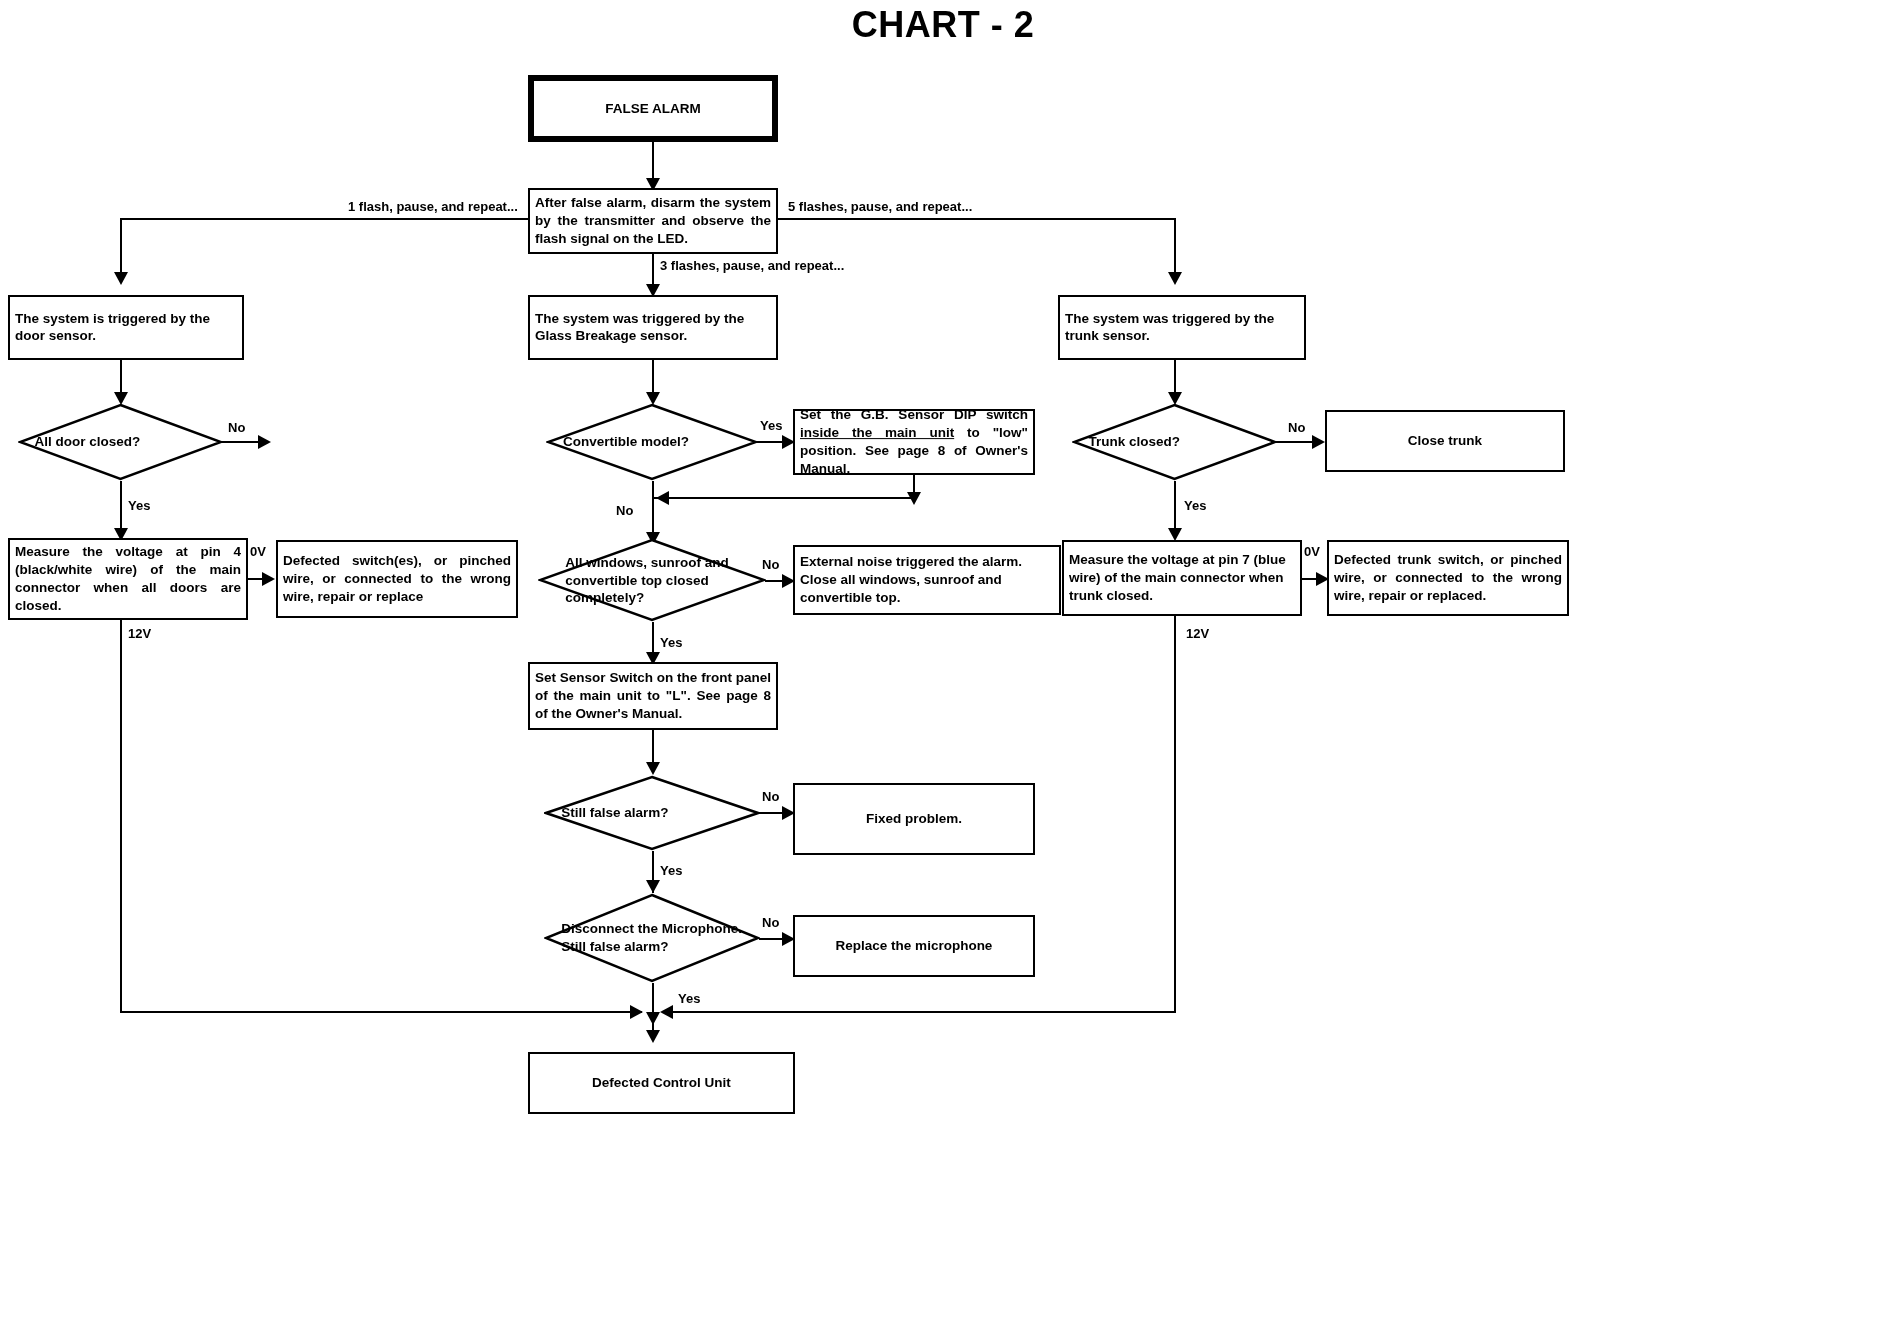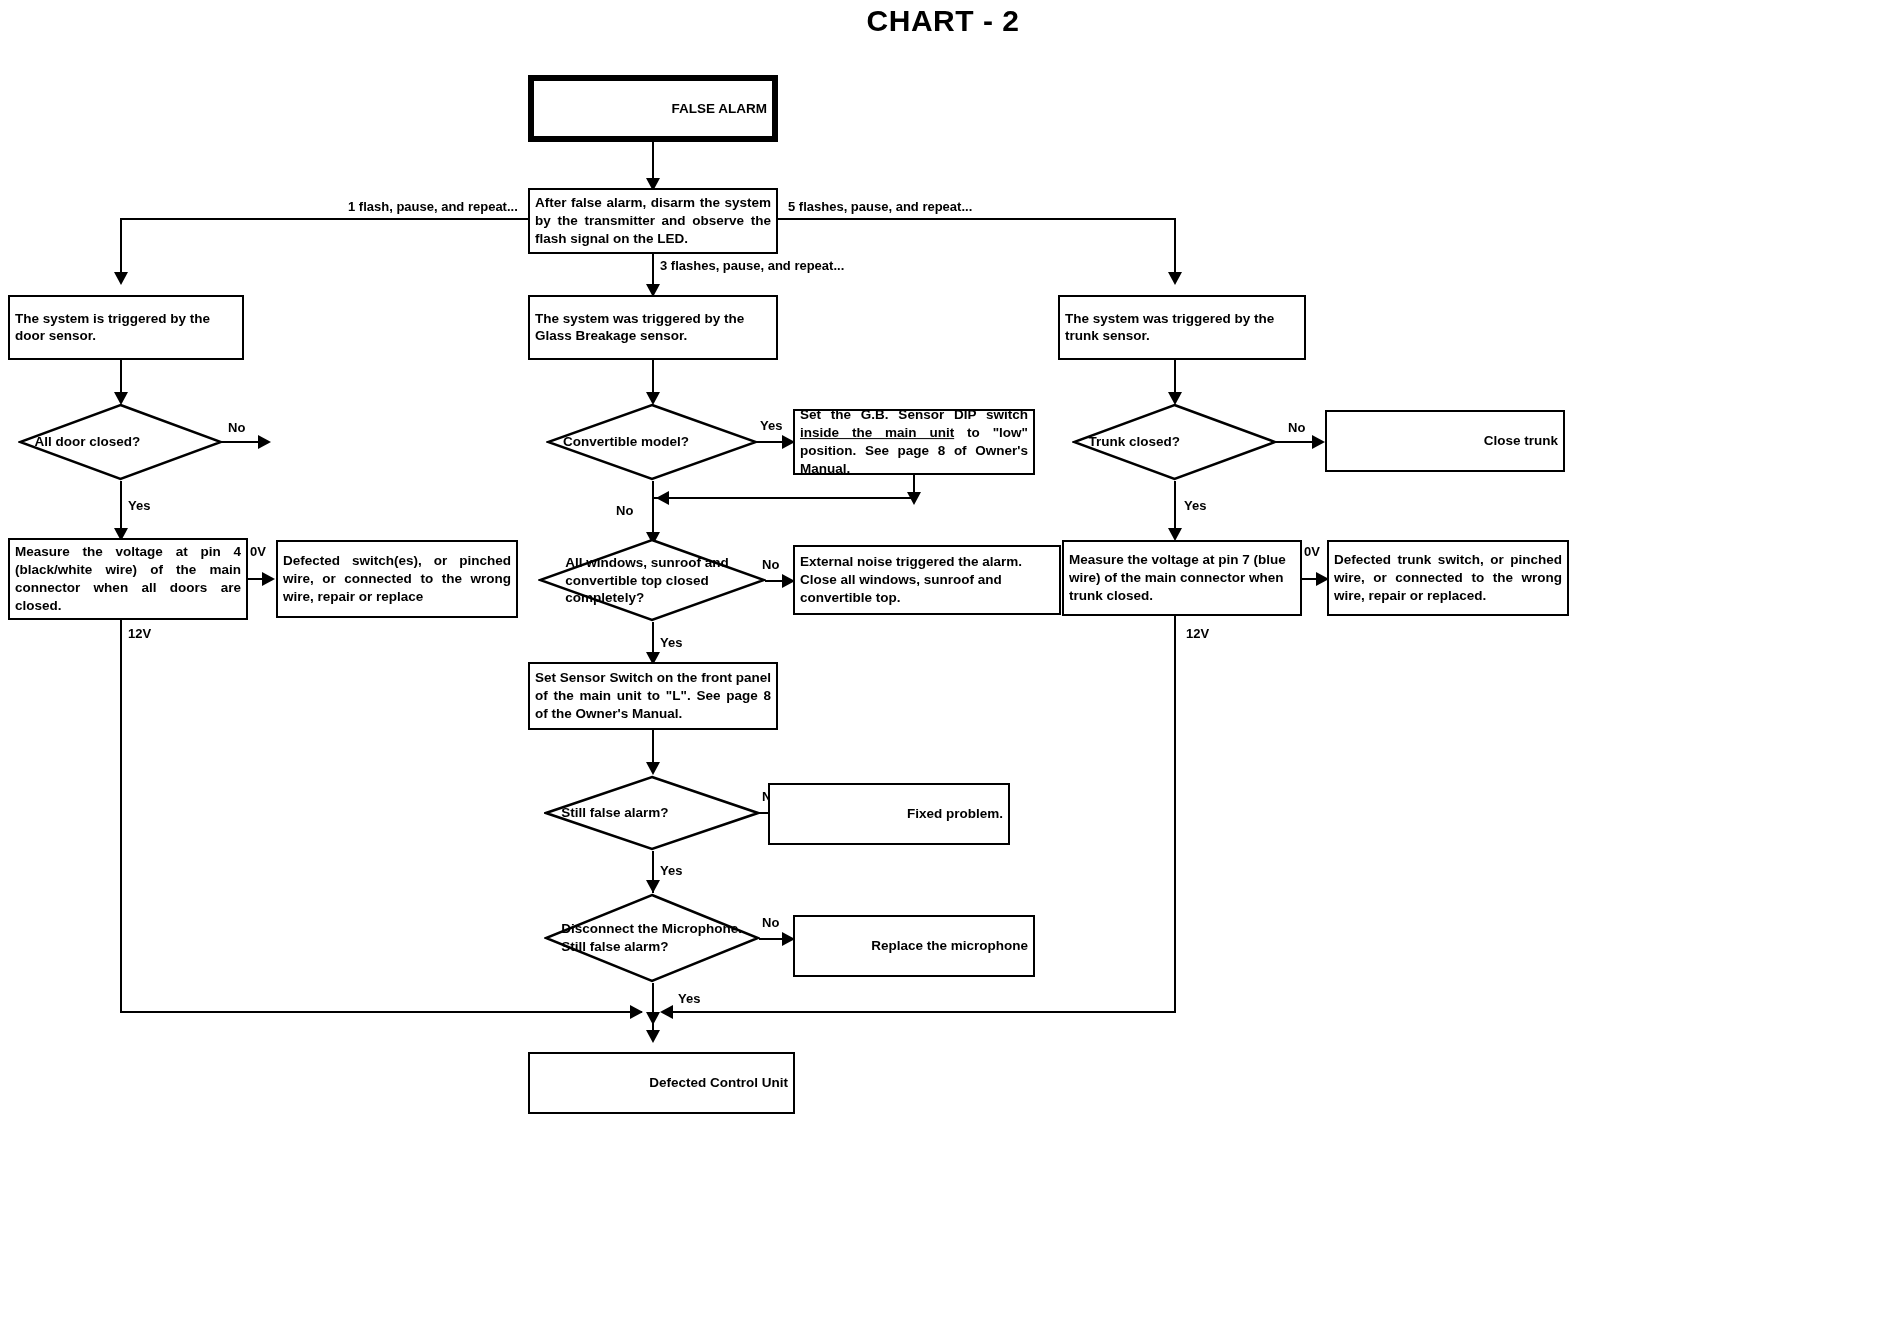--- a/index.html
+++ b/index.html
@@ -3,31 +3,31 @@
 <meta charset="utf-8">
 <style>
   html,body{margin:0;padding:0;background:#fff;}
   body{width:1886px;height:1344px;position:relative;
        font-family:"Liberation Sans",sans-serif;color:#000;
        -webkit-font-smoothing:none;overflow:hidden;}
   #canvas{position:absolute;inset:0;}
 
   .t{position:absolute;font-weight:bold;}
 
-  .title{font-size:30px;letter-spacing:.5px;text-align:center;width:100%;
+  .title{font-size:36px;letter-spacing:.5px;text-align:center;width:100%;
          top:4px;left:0;}
 
   
   .box{position:absolute;border:2px solid #000;background:#fff;
        box-sizing:border-box;}
   .box.thick{border-width:6px;}
   .box .txt{position:absolute;left:5px;right:5px;top:50%;
             transform:translateY(-50%);font-size:13.5px;font-weight:bold;
             line-height:1.33;}
-  .box.center .txt{text-align:right;}
+  .box.center .txt{text-align:center;}
   .box.just .txt{text-align:justify;text-align-last:left;}
 
   .dia{position:absolute;}
   .dia svg{position:absolute;inset:0;width:100%;height:100%;}
   .dia .dtxt{position:absolute;left:8%;right:8%;top:50%;
              transform:translateY(-50%);
              font-size:13.5px;font-weight:bold;line-height:1.3;z-index:2;}
 
   
   .ln{position:absolute;background:#000;}
@@ -181,21 +181,21 @@
     <svg viewBox="0 0 216 76" preserveAspectRatio="none">
       <polygon points="108,2 214,38 108,74 2,38" fill="#fff" stroke="#000" stroke-width="2.5"></polygon>
     </svg>
     <div class="dtxt">Still false alarm?</div>
   </div>
 
   <div class="ln h" style="left:759px;top:812px;width:36px;"></div>
   <div class="arr right" style="left:782px;top:806px;"></div>
   <div class="lbl" style="left:762px;top:789px;">No</div>
 
-  <div class="box center" style="left:768px;top:783px;width:242px;height:62px;">
+  <div class="box center" style="left:793px;top:783px;width:242px;height:72px;">
     <div class="txt">Fixed problem.</div>
   </div>
 
   <div class="ln v" style="left:652px;top:851px;height:42px;"></div>
   <div class="arr down" style="left:646px;top:880px;"></div>
   <div class="lbl" style="left:660px;top:863px;">Yes</div>
 
   <div class="dia" style="left:544px;top:893px;width:216px;height:90px;">
     <svg viewBox="0 0 216 90" preserveAspectRatio="none">
       <polygon points="108,2 214,45 108,88 2,45" fill="#fff" stroke="#000" stroke-width="2.5"></polygon>

